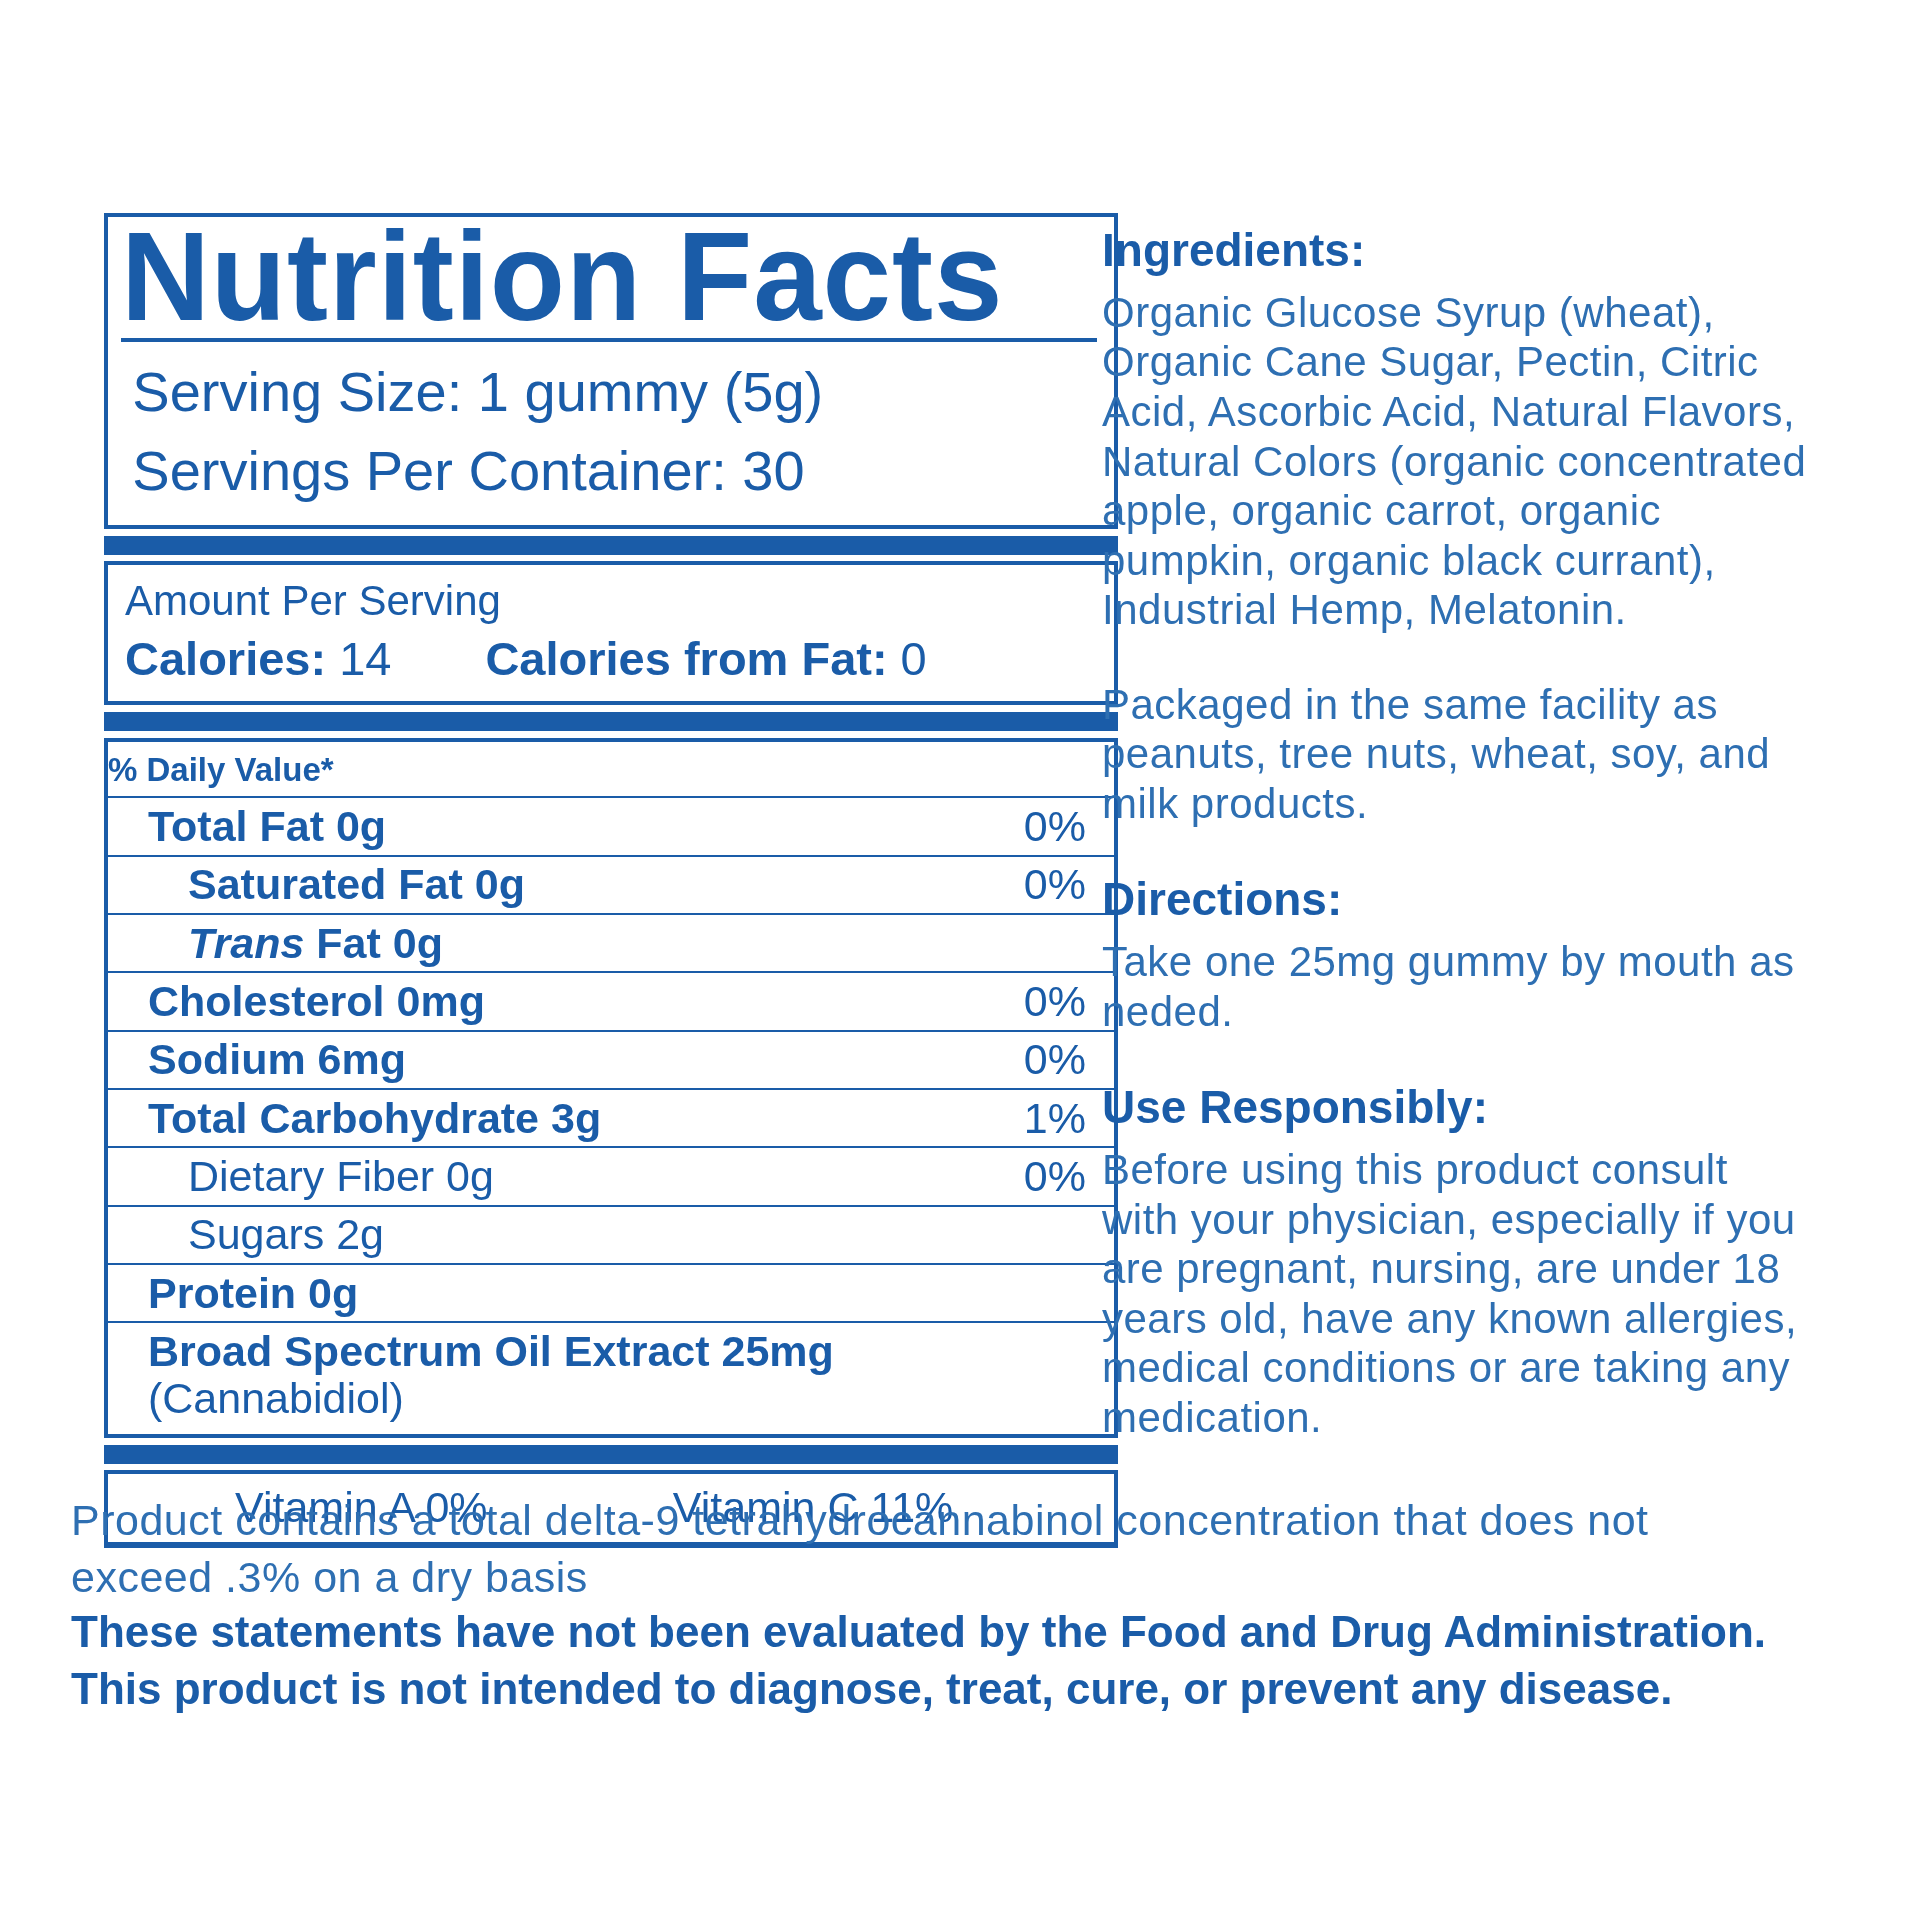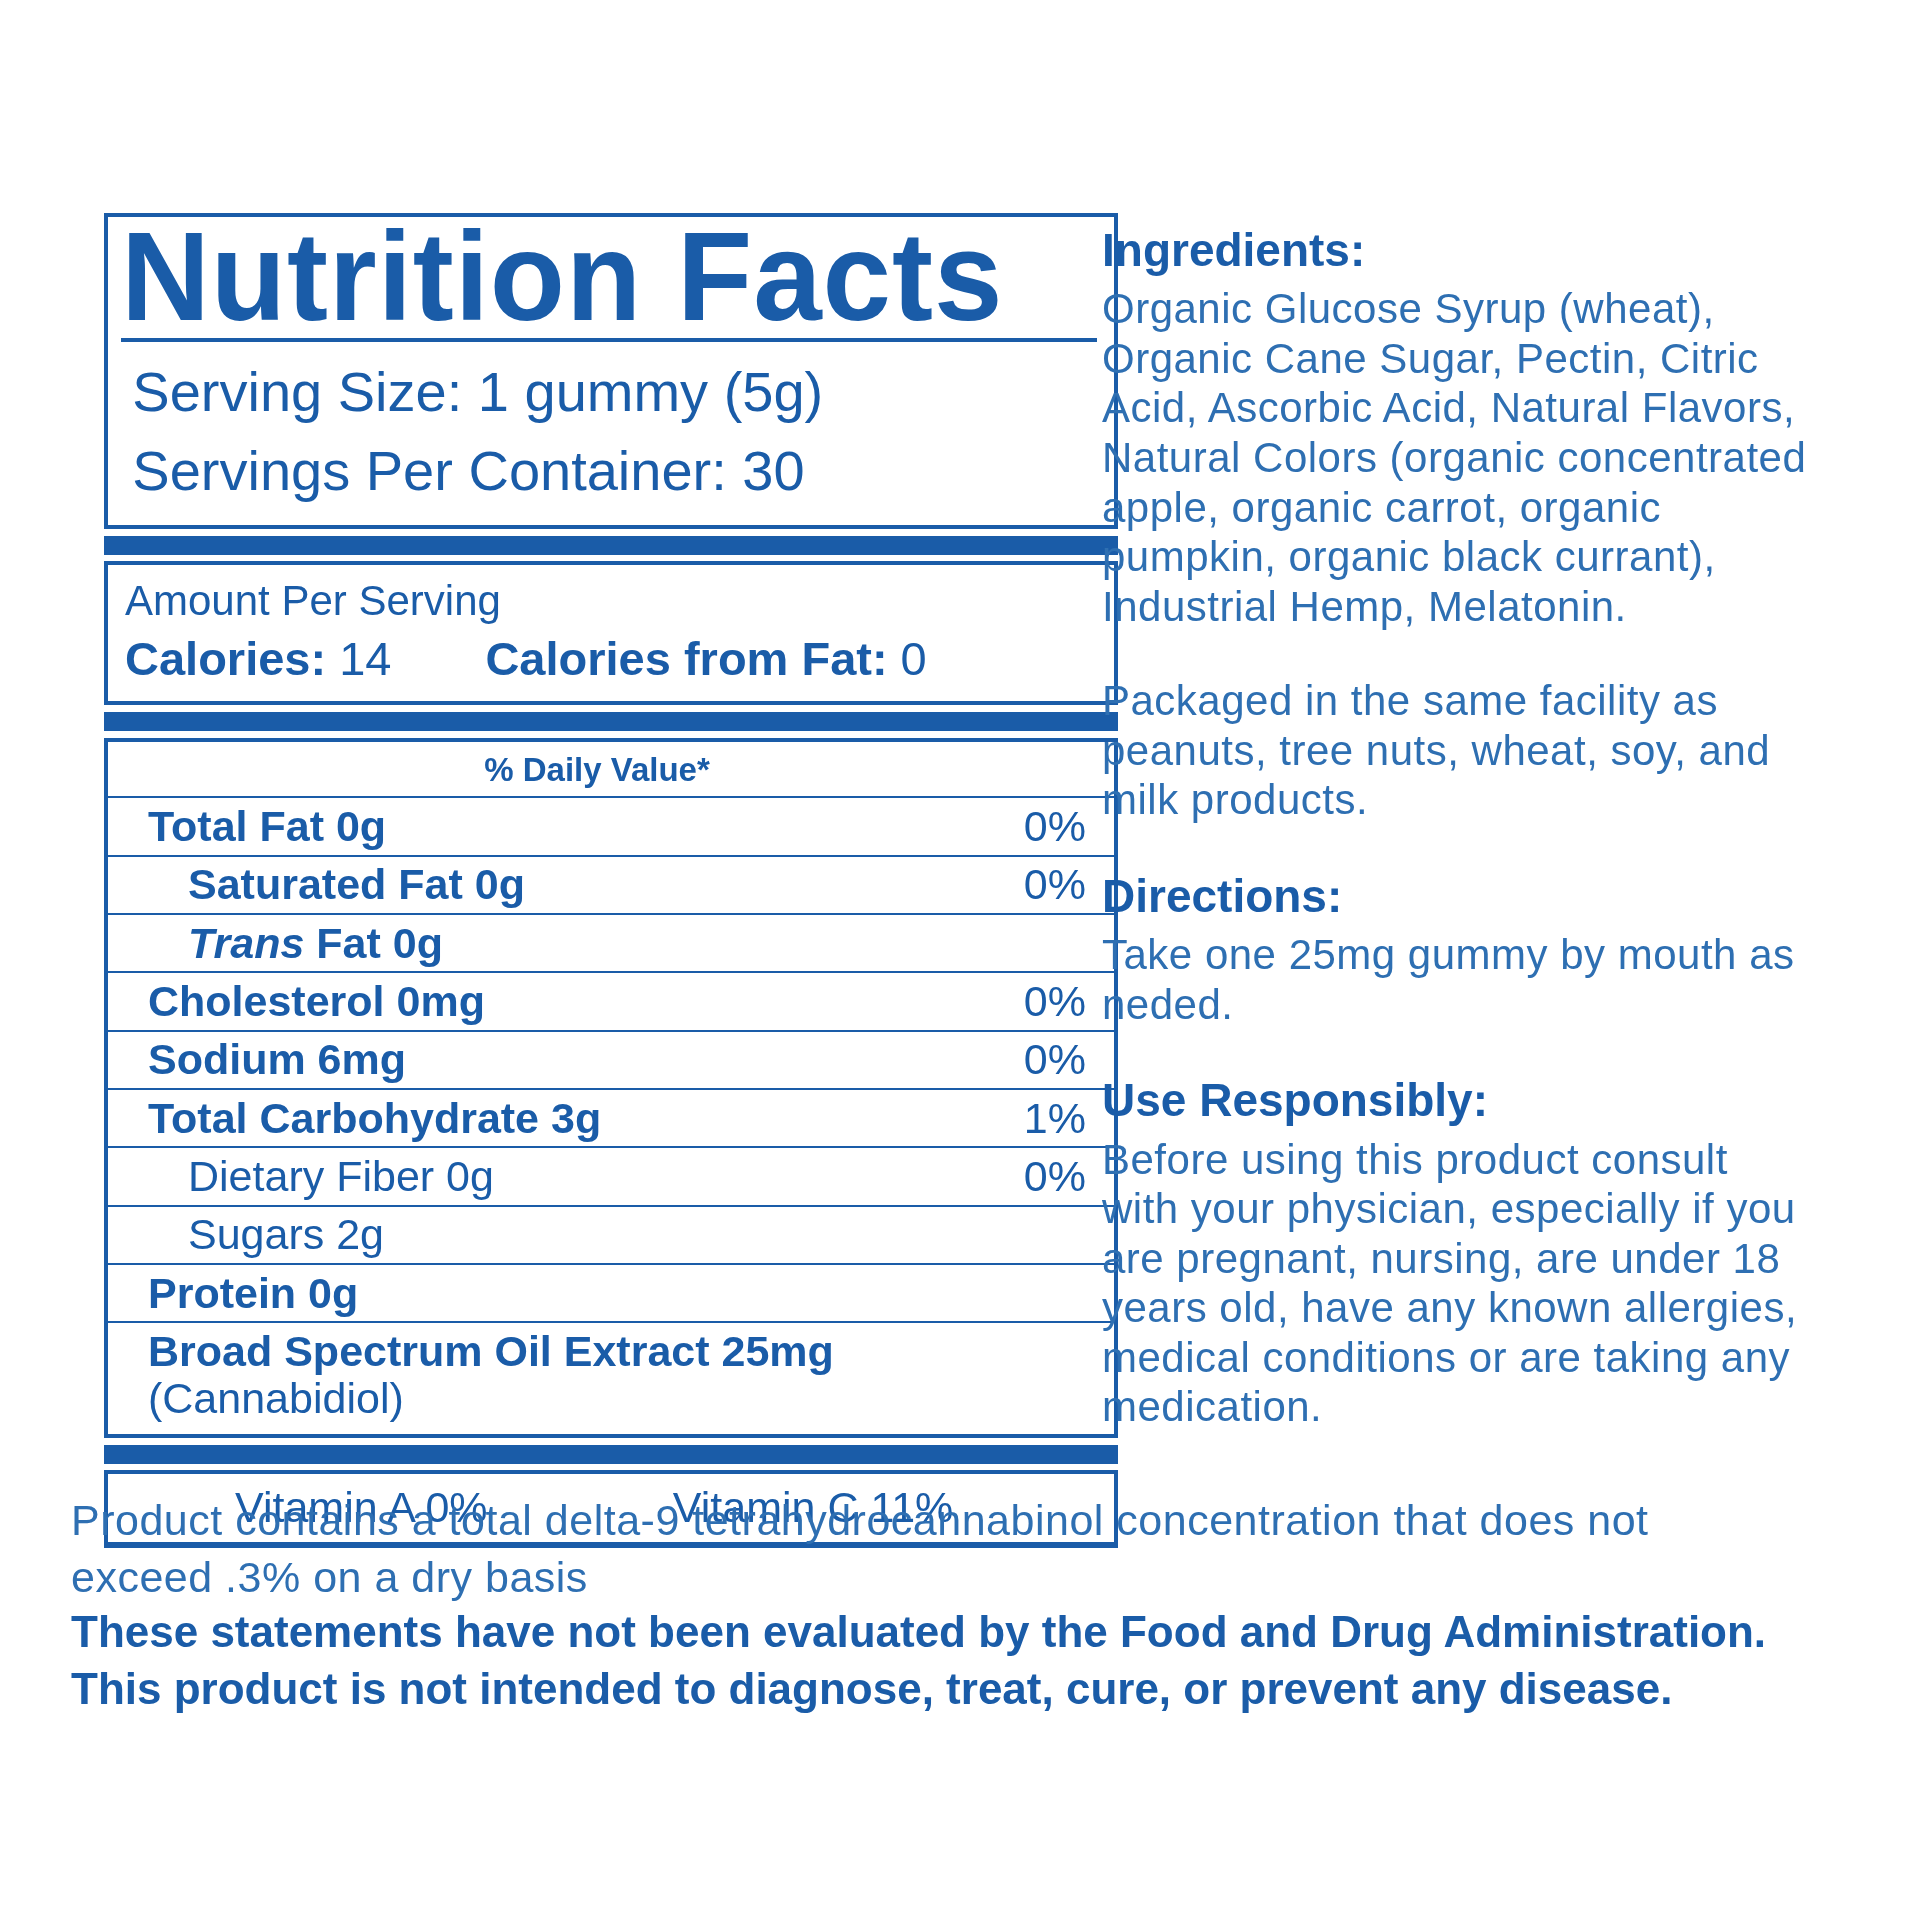--- a/index.html
+++ b/index.html
@@ -29,21 +29,21 @@
   .nf-serving{font-size:56px;font-weight:normal;line-height:1.4;padding-left:11.3px;}
 
   .nf-calories-section{padding:11.3px 15px 15px 17px;}
   .nf-aps{font-size:42px;font-weight:normal;line-height:1.15;}
   .nf-cal-row{font-size:47px;font-weight:bold;line-height:1.15;margin-top:7.5px;display:flex;align-items:baseline;}
   .nf-cal-val{font-weight:normal;margin-left:13px;}
   .nf-cal-group2{margin-left:94px;}
 
   .nf-table{}
   .nf-dv-header{
-    text-align:center;font-size:33px;font-weight:bold;
+    text-align:left;font-size:33px;font-weight:bold;
     padding:9.4px 28px 7.5px 0;border-bottom:2.8px solid var(--brand_blue);
   }
   .nf-row{
     display:flex;justify-content:space-between;align-items:flex-start;
     font-size:43px;line-height:1.05;padding:5.6px 28px 5.6px 40px;
     border-bottom:2.8px solid var(--brand_blue);
   }
   .nf-row.sub{padding-left:80px;}
   .nf-row.last{border-bottom:none;padding-bottom:13px;}
   .nf-row .row-label{font-weight:bold;}
@@ -54,21 +54,21 @@
 
   .nf-vitamins{}
   .v-row{display:flex;font-size:43px;line-height:1.1;padding:9.4px 0 11.3px 0;}
   .v-row.first{border-bottom:2.8px solid var(--brand_blue);padding-left:47px;}
   .v-left{width:54%;padding-left:80px;}
   .v-right{flex:1;}
 
   
   .right-col{position:absolute;left:1102px;top:224px;width:810px;}
   .rc-heading{font-size:46px;font-weight:bold;line-height:1.15;margin-bottom:7.5px;color:var(--brand_blue);}
-  .rc-body{font-size:42px;line-height:1.18;color:var(--body_blue);margin-bottom:45px;letter-spacing:0.5px;}
+  .rc-body{font-size:42px;line-height:1.18;color:var(--body_blue);margin-bottom:45px;letter-spacing:0.5px;margin-top:11px;}
 
   
   .footer-thin{
     position:absolute;left:71px;top:1492px;width:1733px;
     font-size:43px;line-height:1.32;color:var(--body_blue);letter-spacing:0.5px;
   }
   .footer-bold{
     position:absolute;left:71px;top:1603px;width:1770px;
     font-size:44px;line-height:1.3;font-weight:bold;color:var(--brand_blue);
   }

